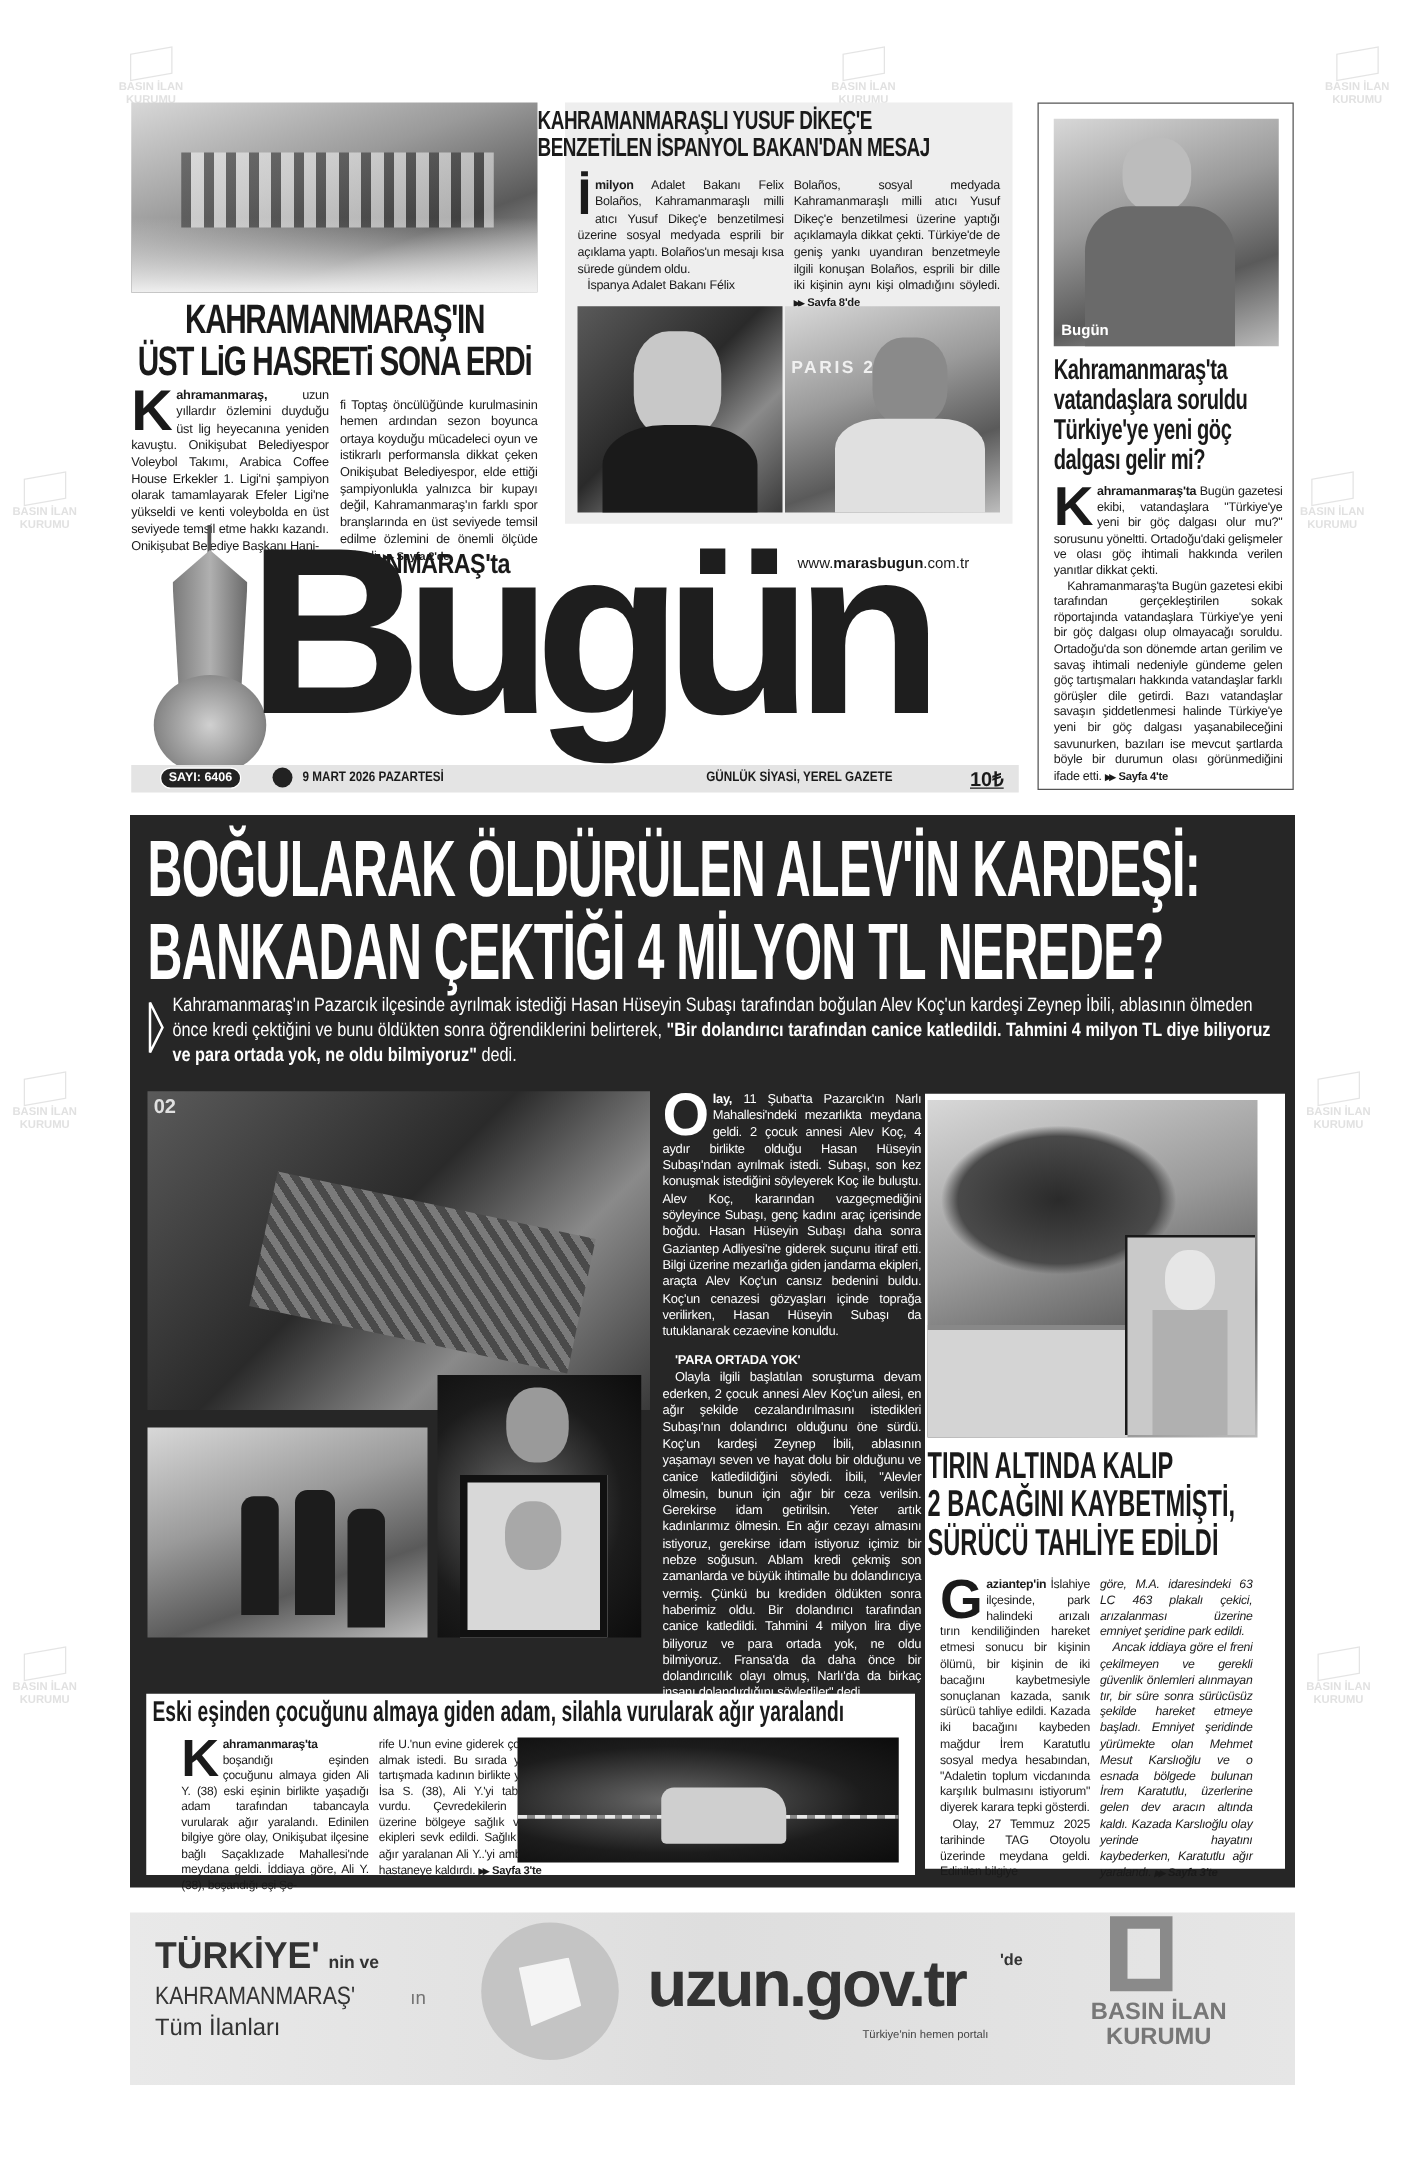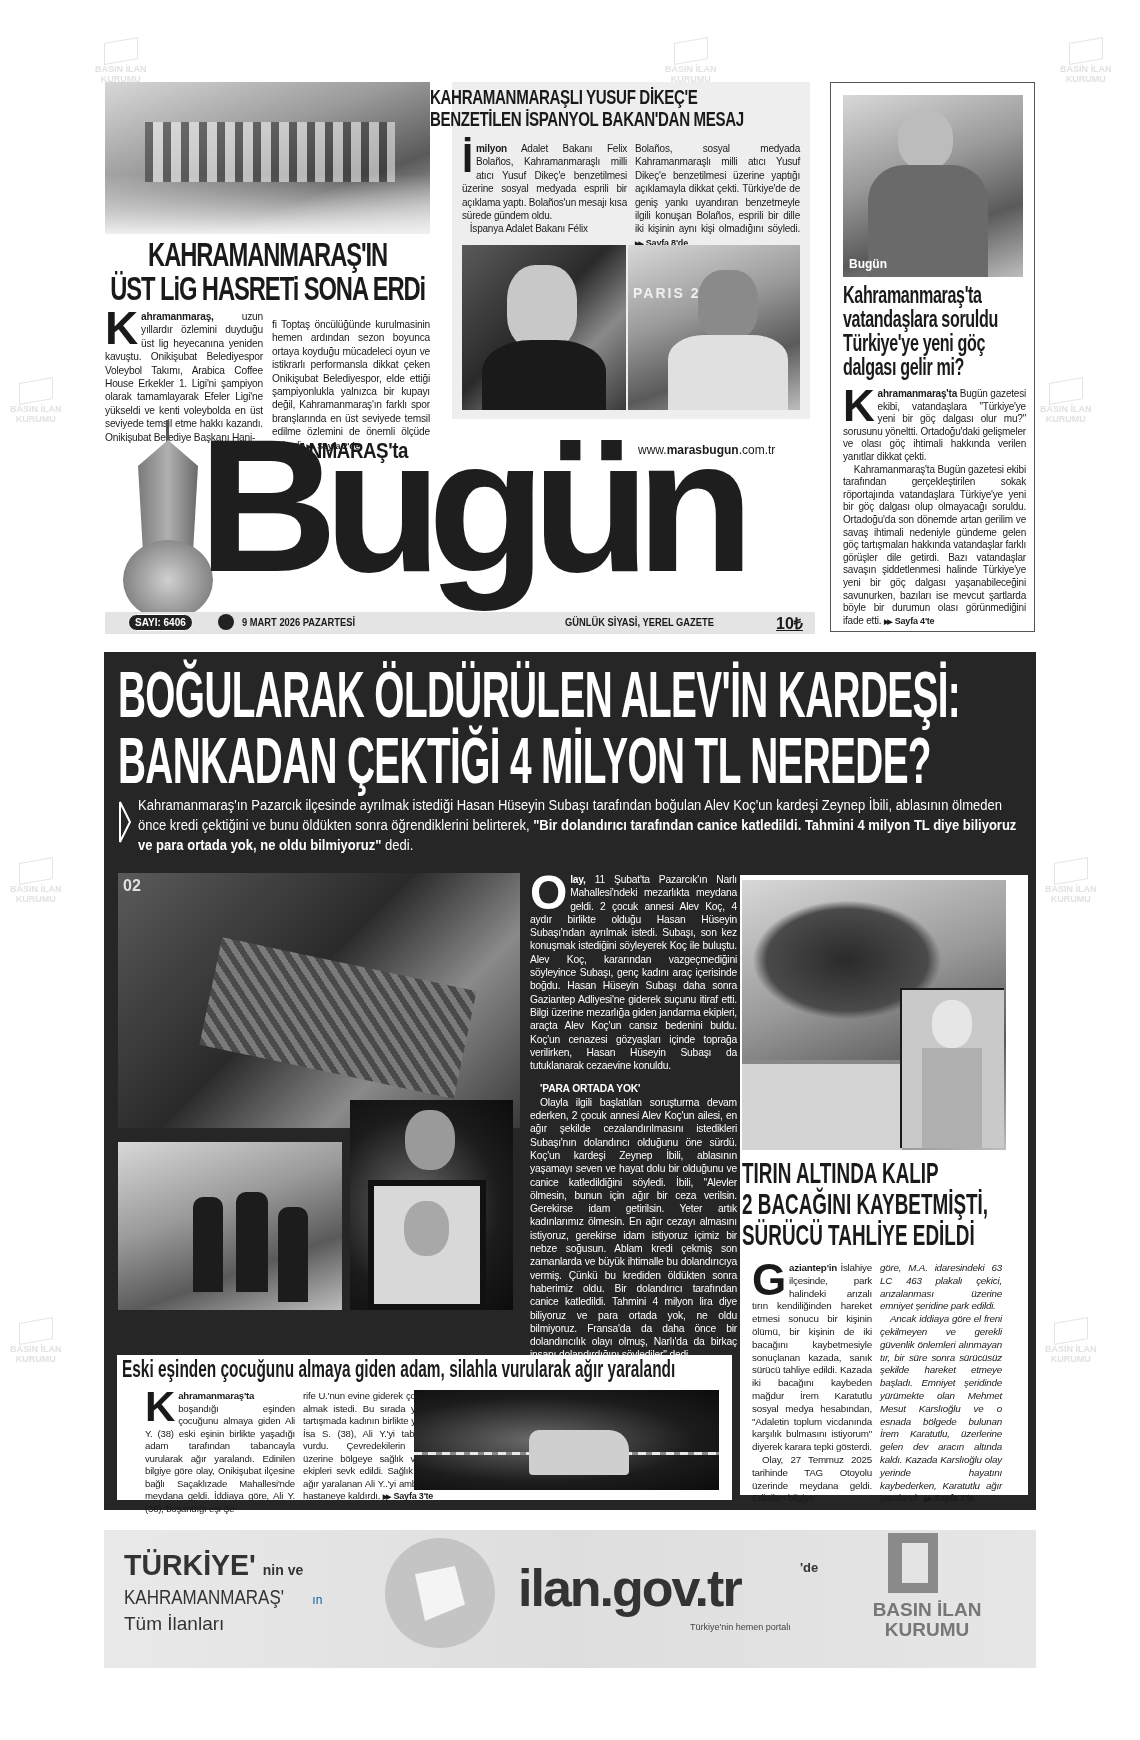--- a/index.html
+++ b/index.html
@@ -205,27 +205,27 @@
   <span class="ref">Sayfa 3'te</span>
 </div>
 <div class="abs photo dark" style="left:414px;top:1390px;width:305px;height:100px;left:414px;">
   <div style="position:absolute;left:0;right:0;top:62px;height:3px;background:repeating-linear-gradient(90deg,#e8e8e8 0 8px,#888 8px 14px);"></div>
   <div style="position:absolute;left:115px;top:40px;width:100px;height:45px;background:#cfcfcf;border-radius:10px 20px 4px 4px;"></div>
 </div>
 
 <div class="abs" style="left:104px;top:1530px;width:932px;height:138px;background:linear-gradient(90deg,#e9e9e9,#dedede 50%,#e6e6e6);"></div>
 <div class="abs" style="left:124px;top:1550px;">
   <div style="line-height:30px;"><span style="font-size:30px;font-weight:900;color:#333;transform:scaleX(0.95);display:inline-block;transform-origin:left;">TÜRKİYE'</span><span style="font-size:14px;font-weight:900;color:#333;">nin ve</span></div>
-  <div style="line-height:24px;"><span style="font-size:20px;font-weight:400;color:#333;transform:scaleX(0.85);display:inline-block;transform-origin:left;">KAHRAMANMARAŞ'</span><span style="font-size:12px;color:#0369a1;">ın</span></div>
+  <div style="line-height:24px;"><span style="font-size:20px;font-weight:400;color:#333;transform:scaleX(0.85);display:inline-block;transform-origin:left;">KAHRAMANMARAŞ'</span><span style="font-size:15px;color:#737373;margin-left:16px;">ın</span></div>
   <div style="font-size:19px;color:#333;line-height:24px;">Tüm İlanları</div>
 </div>
 <div class="abs" style="left:385px;top:1538px;width:110px;height:110px;border-radius:50%;background:#c4c4c4;">
   <div style="position:absolute;left:30px;top:28px;width:50px;height:55px;background:#f4f4f4;clip-path:polygon(0 15%,80% 0,100% 70%,20% 100%);"></div>
 </div>
-<div class="abs" style="left:518px;top:1560px;font-size:52px;font-weight:700;color:#333;letter-spacing:-2px;line-height:56px;">ilan.gov.tr</div>
+<div class="abs" style="left:518px;top:1560px;font-size:52px;font-weight:700;color:#333;letter-spacing:-2px;line-height:56px;">uzun.gov.tr</div>
 <div class="abs" style="left:800px;top:1560px;font-size:13px;font-weight:700;color:#333;">'de</div>
 <div class="abs" style="left:690px;top:1622px;font-size:9px;color:#444;">Türkiye'nin hemen portalı</div>
 <div class="abs" style="left:878px;top:1528px;width:60px;height:70px;">
   <div style="position:absolute;left:10px;top:5px;width:50px;height:60px;border:10px solid #8a8a8a;border-left-width:14px;"></div>
 </div>
 <div class="abs" style="left:862px;top:1600px;width:130px;text-align:center;color:#777;font-weight:900;font-size:19px;line-height:20px;">
   <div>BASIN İLAN</div>
   <div>KURUMU</div>
 </div>
 

